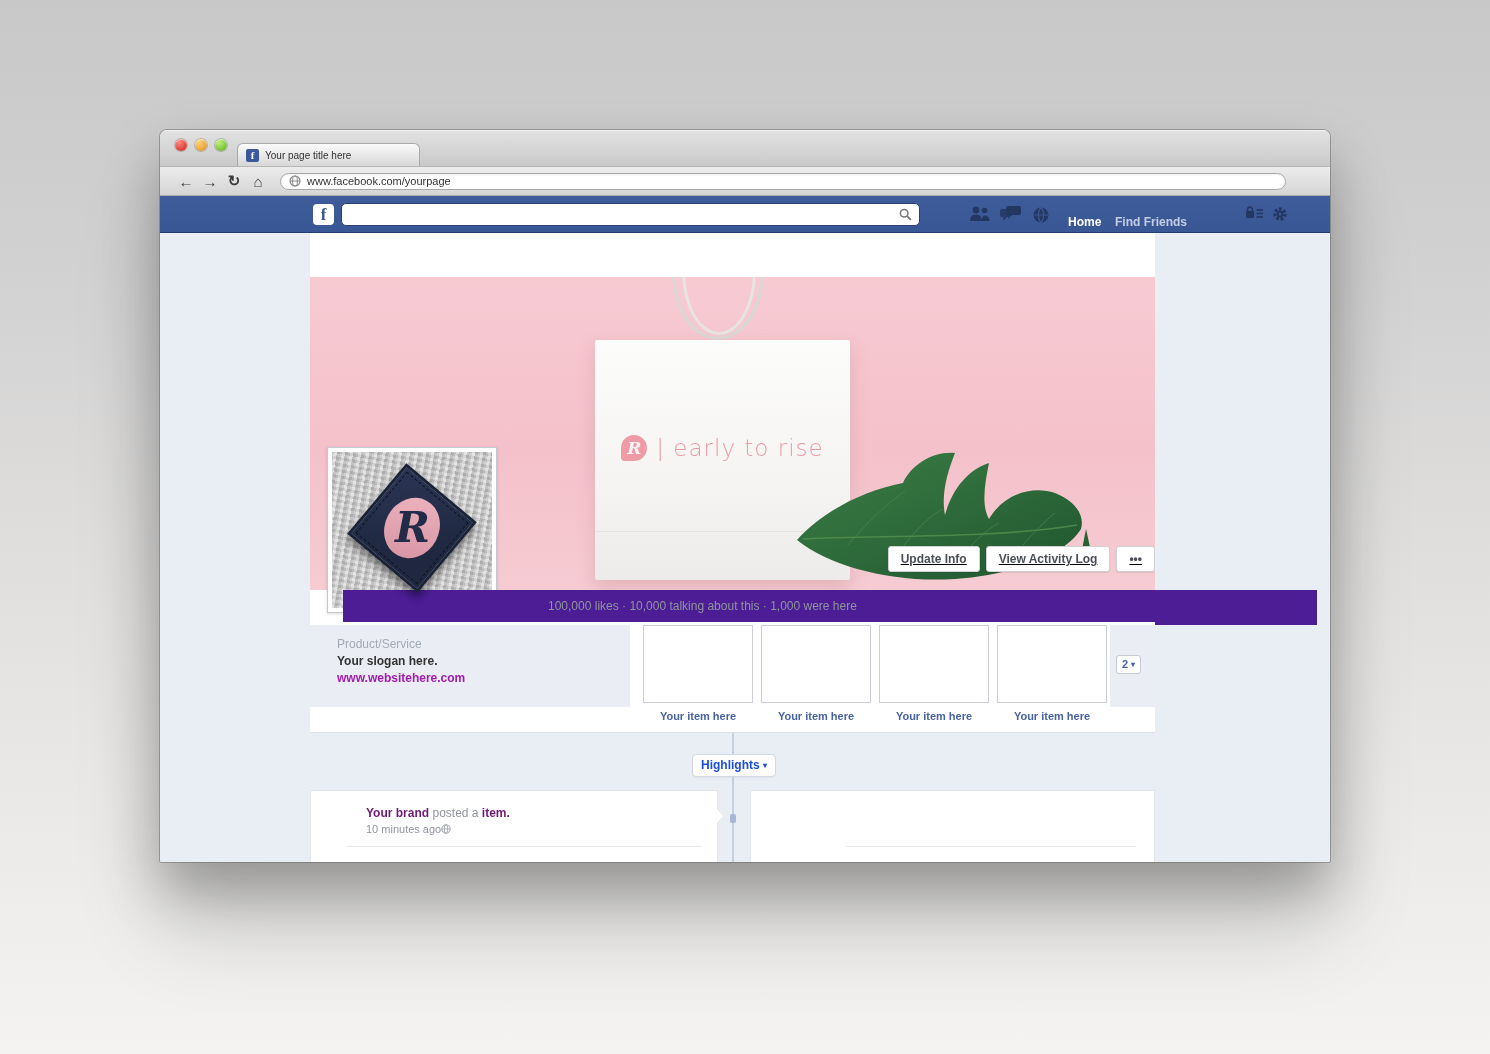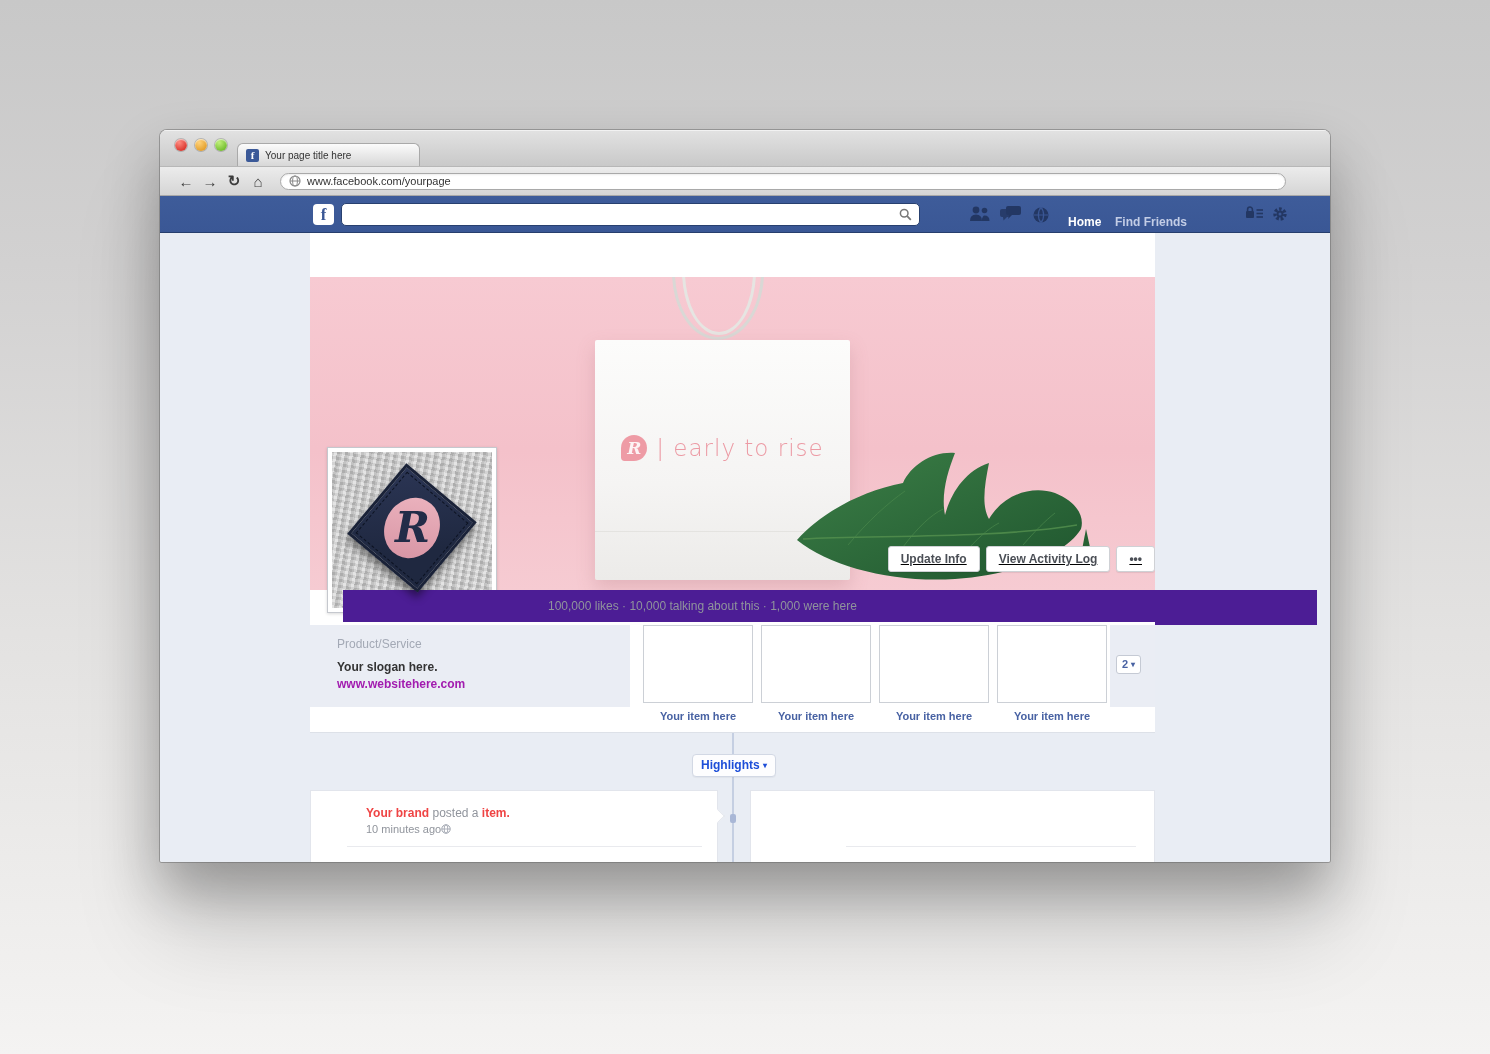--- a/index.html
+++ b/index.html
@@ -124,21 +124,21 @@
     border-radius:50%; transform:rotate(-12deg);
     display:flex; align-items:center; justify-content:center;
   }
   .patch-letter { font:italic bold 42px/1 "DejaVu Serif", serif; color:#222c48; transform:rotate(-28deg); }
   
   .likes-row { position:absolute; left:0; top:357px; width:974px; height:35px; background:#4c1d95;margin-left:33px; }
   .likes-text { position:absolute; left:205px; top:9px; font-size:12px; color:#90949c; }
   
   .about-band { position:absolute; left:0; top:389px; width:845px; height:111px; background:#fff; border-bottom:1px solid #dde1e8; }
   .about-box { position:absolute; left:0; top:3px; width:320px; height:82px; background:#eaedf4; padding:12px 0 0 27px; }
-  .about-cat { font-size:12px; color:#a3a9b5; margin-bottom:9px; }
+  .about-cat { font-size:12px; color:#a3a9b5; margin-bottom:3px; }
   .about-slogan { font-size:12px; font-weight:bold; color:#333; margin-bottom:3px; }
   .about-site { font-size:12px; font-weight:bold; color:#a21caf; }
   .right-strip { position:absolute; right:0; top:3px; width:45px; height:82px; background:#eaedf4; }
   .item-box { position:absolute; top:3px; width:110px; height:78px; background:#fff; border:1px solid #ccd0d6; }
   .item-label { position:absolute; top:88px; width:110px; text-align:center; font-size:11px; font-weight:bold; color:#4862a3; }
   .count-btn {
     position:absolute; right:14px; top:33px; width:25px; height:19px; background:#fff;
     border:1px solid #c5cad4; border-radius:3px; font-size:11px; font-weight:bold; color:#4862a3;
     text-align:center; line-height:17px;
   }
@@ -150,21 +150,21 @@
     position:absolute; left:532px; top:521px; width:84px; height:23px; background:#fdfdfe;
     border:1px solid #d2d8e4; border-radius:4px; text-align:center; line-height:21px;
     font-size:12px; font-weight:bold; color:#1d4ed8; box-shadow:0 1px 1px rgba(0,0,0,.04);
   }
   
   .post-card { position:absolute; top:557px; height:120px; background:#fff; border:1px solid #e2e5ec; }
   .post-left { left:150px; width:408px; }
   .post-right { left:590px; width:405px; }
   .post-notch { position:absolute; right:-6px; top:20px; width:10px; height:10px; background:#fff; border:1px solid #e2e5ec; border-left:none; border-bottom:none; transform:rotate(45deg); }
   .post-head { position:absolute; left:55px; top:15px; font-size:12px; color:#90949c; }
-  .post-link { color:#ef4444; font-weight:bold; }
+  .post-link { color:#701a75; font-weight:bold; }
   .post-time { position:absolute; left:55px; top:32px; font-size:11px; color:#90949c; display:flex; align-items:center; }
   .post-divider { position:absolute; top:55px; border-top:1px solid #e9eaee; }
   .pd-left { left:36px; width:355px; }
   .pd-right { left:95px; width:290px; }
 </style>
 </head>
 <body>
 
 <div class="window">
 

